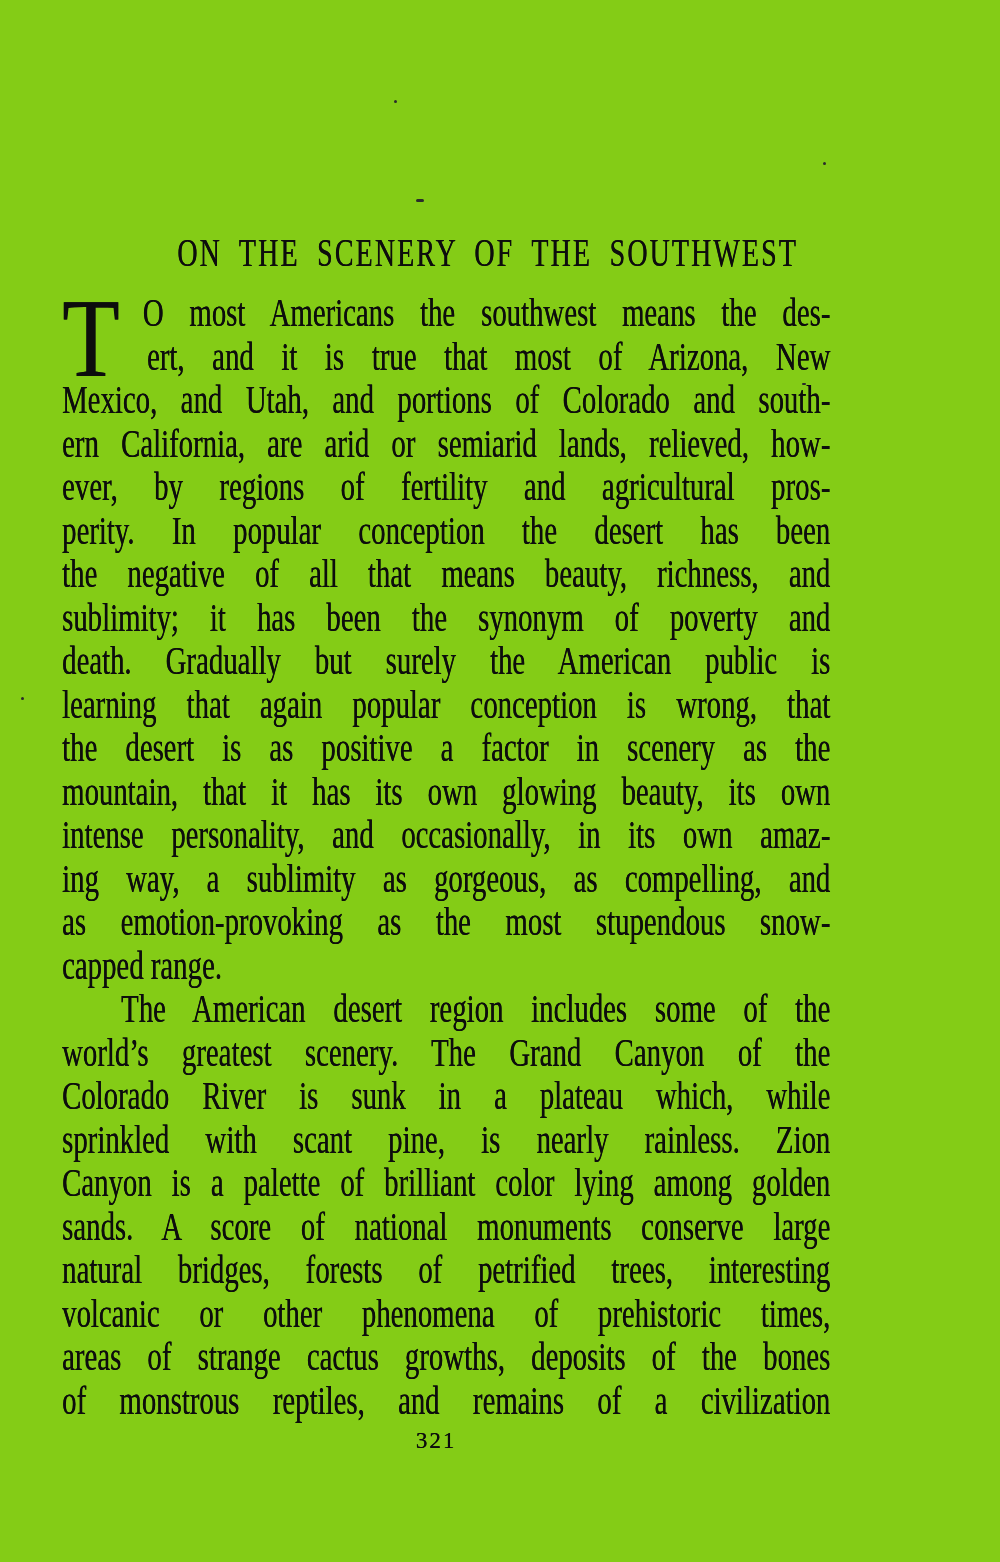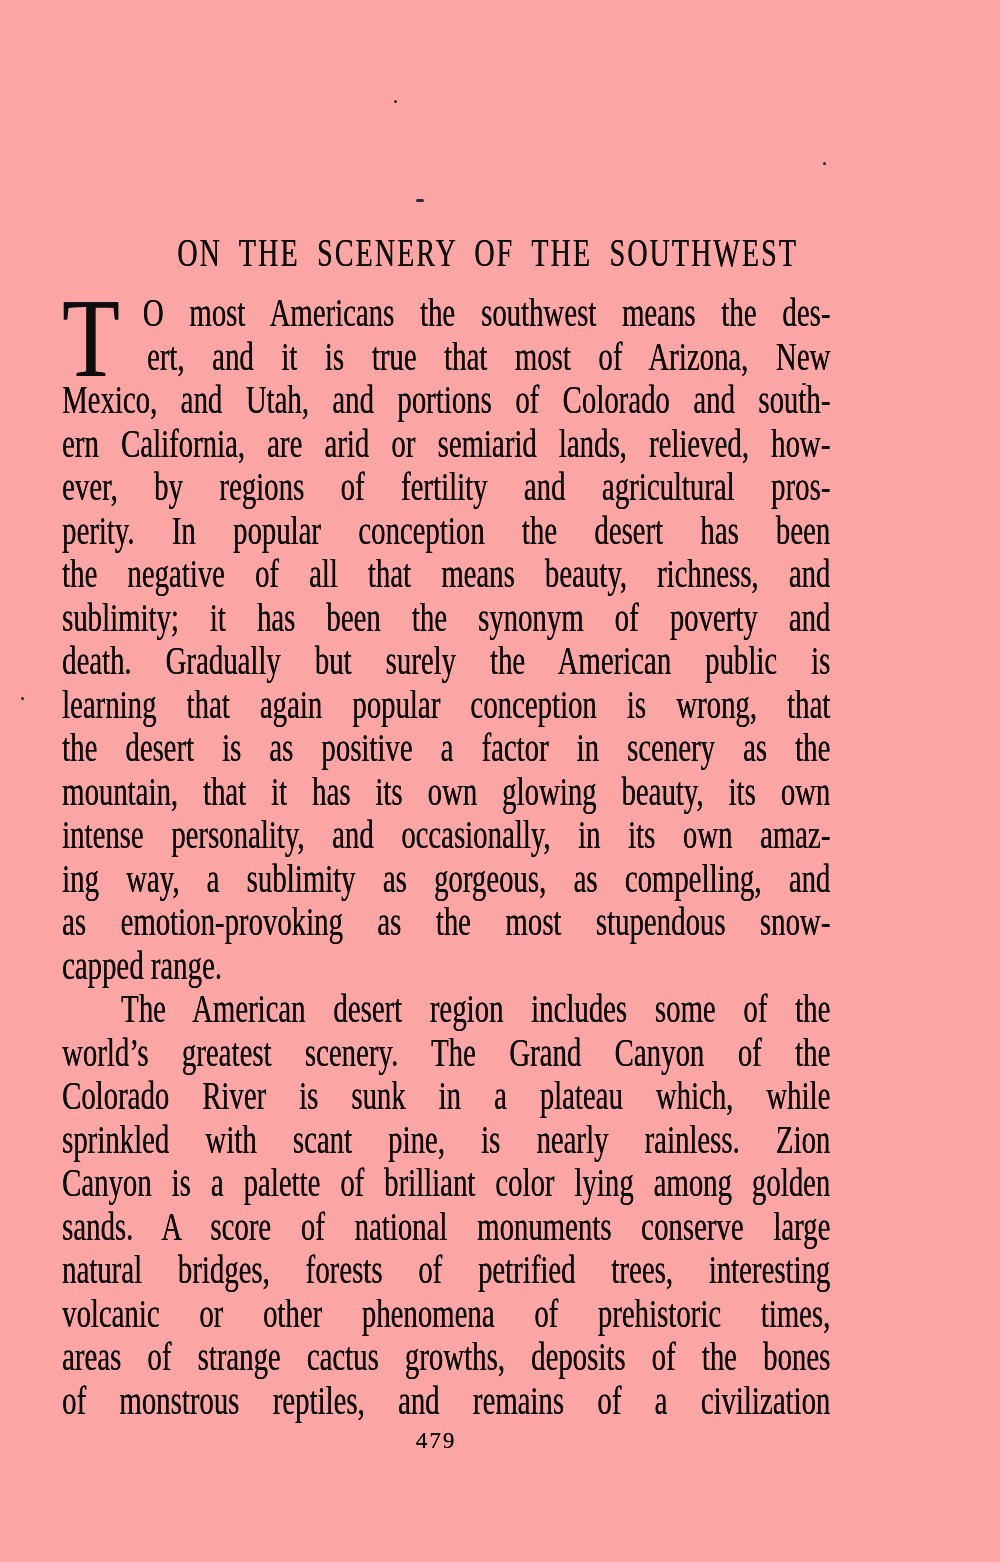--- a/index.html
+++ b/index.html
@@ -4,21 +4,21 @@
 <style>
   html, body {
     margin: 0;
     padding: 0;
     background: #ffffff;
   }
   .page {
     position: relative;
     width: 1000px;
     height: 1562px;
-    background: #fca5a5;
+    background: #84cc16;
     overflow: hidden;
     font-family: "Liberation Serif", "DejaVu Serif", serif;
     color: #0d0d0d;
   }
   
   .title {
     position: absolute;
     top: 233px;
     left: 62px;
     width: 768px;
@@ -146,15 +146,15 @@
           <div class="line">sands. A score of national monuments conserve large</div>
           <div class="line">natural bridges, forests of petrified trees, interesting</div>
           <div class="line">volcanic or other phenomena of prehistoric times,</div>
           <div class="line">areas of strange cactus growths, deposits of the bones</div>
           <div class="line">of monstrous reptiles, and remains of a civilization</div>
         </div>
     </div>
 
   </div>
 
-  <div class="pageno">479</div>
+  <div class="pageno">321</div>
 
 </div>
 
 </body></html>

